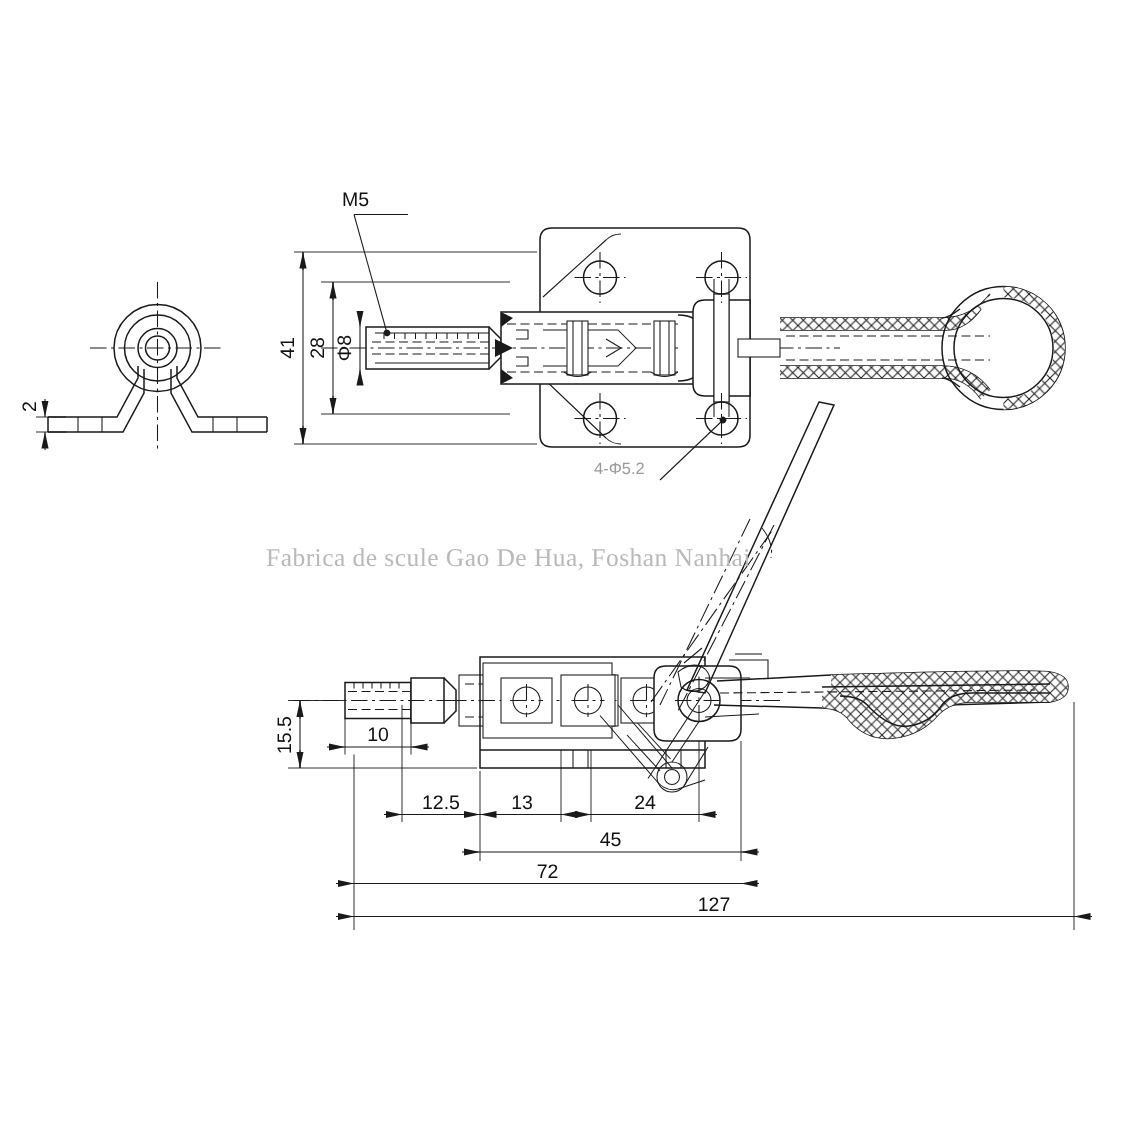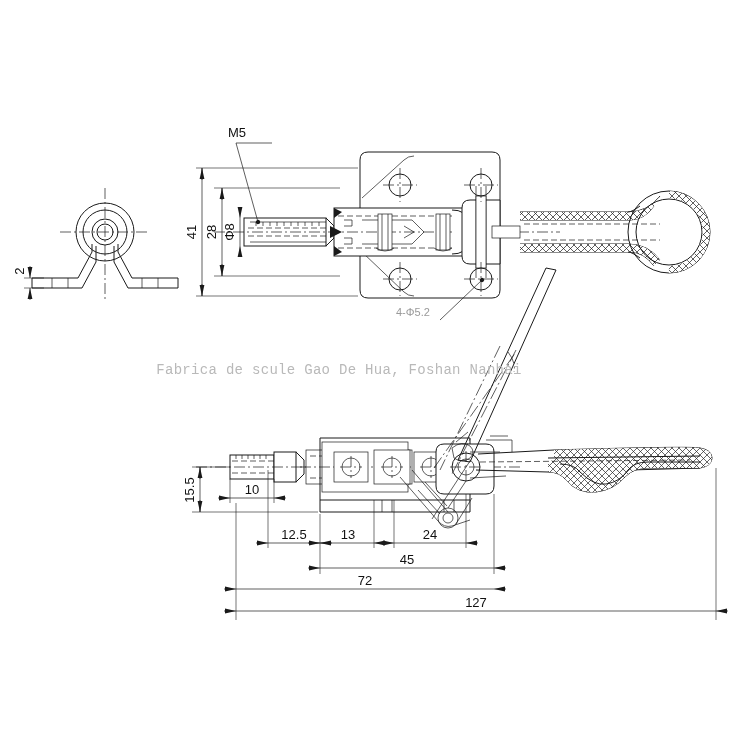--- a/index.html
+++ b/index.html
@@ -36,22 +36,22 @@
     font-size:13px;fill:#111111;
   }
   .graytxt{
     font-family:"Liberation Sans", sans-serif;
     font-size:11px;fill:#9a9a9a;
   }
   #watermark{
     position:absolute;
     left:0;top:362px;width:678px;
     text-align:center;
-    font-family:Liberation Mono, monospace;
-    font-size:14px;
+    font-family:Liberation Serif, serif;
+    font-size:17px;
     color:#b9b9b9;
     letter-spacing:0.3px;
     pointer-events:none;
     user-select:none;
   }
 </style>
 </head>
 <body>
 
 <div id="drawing-root">

